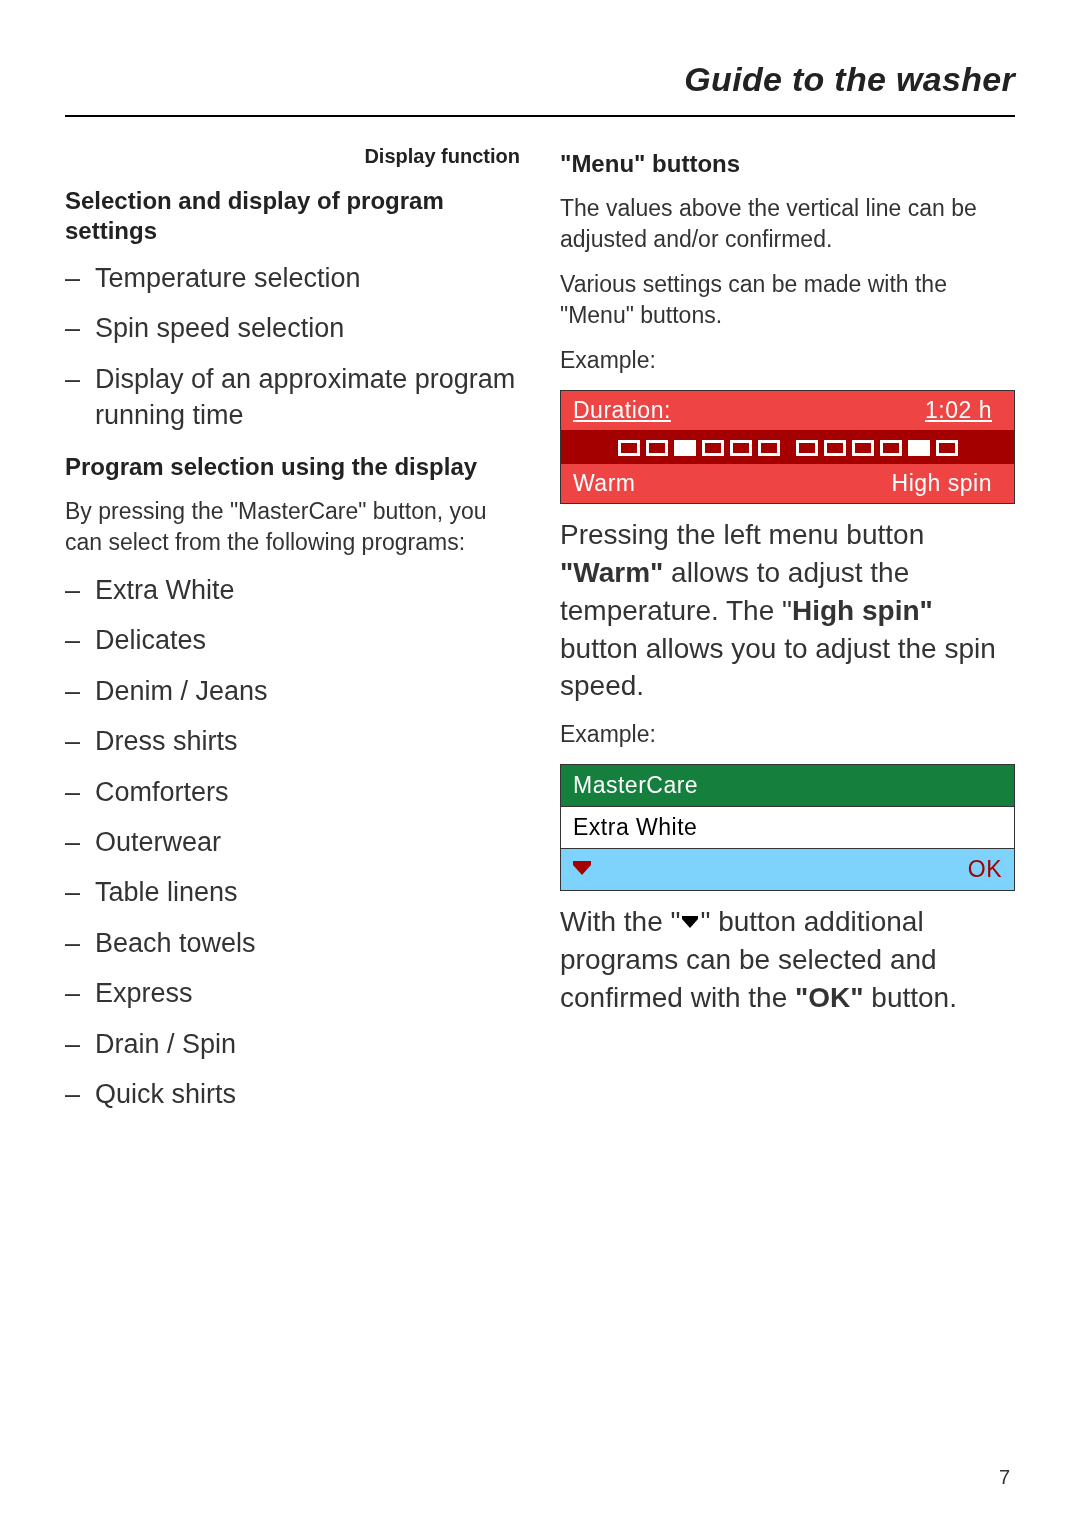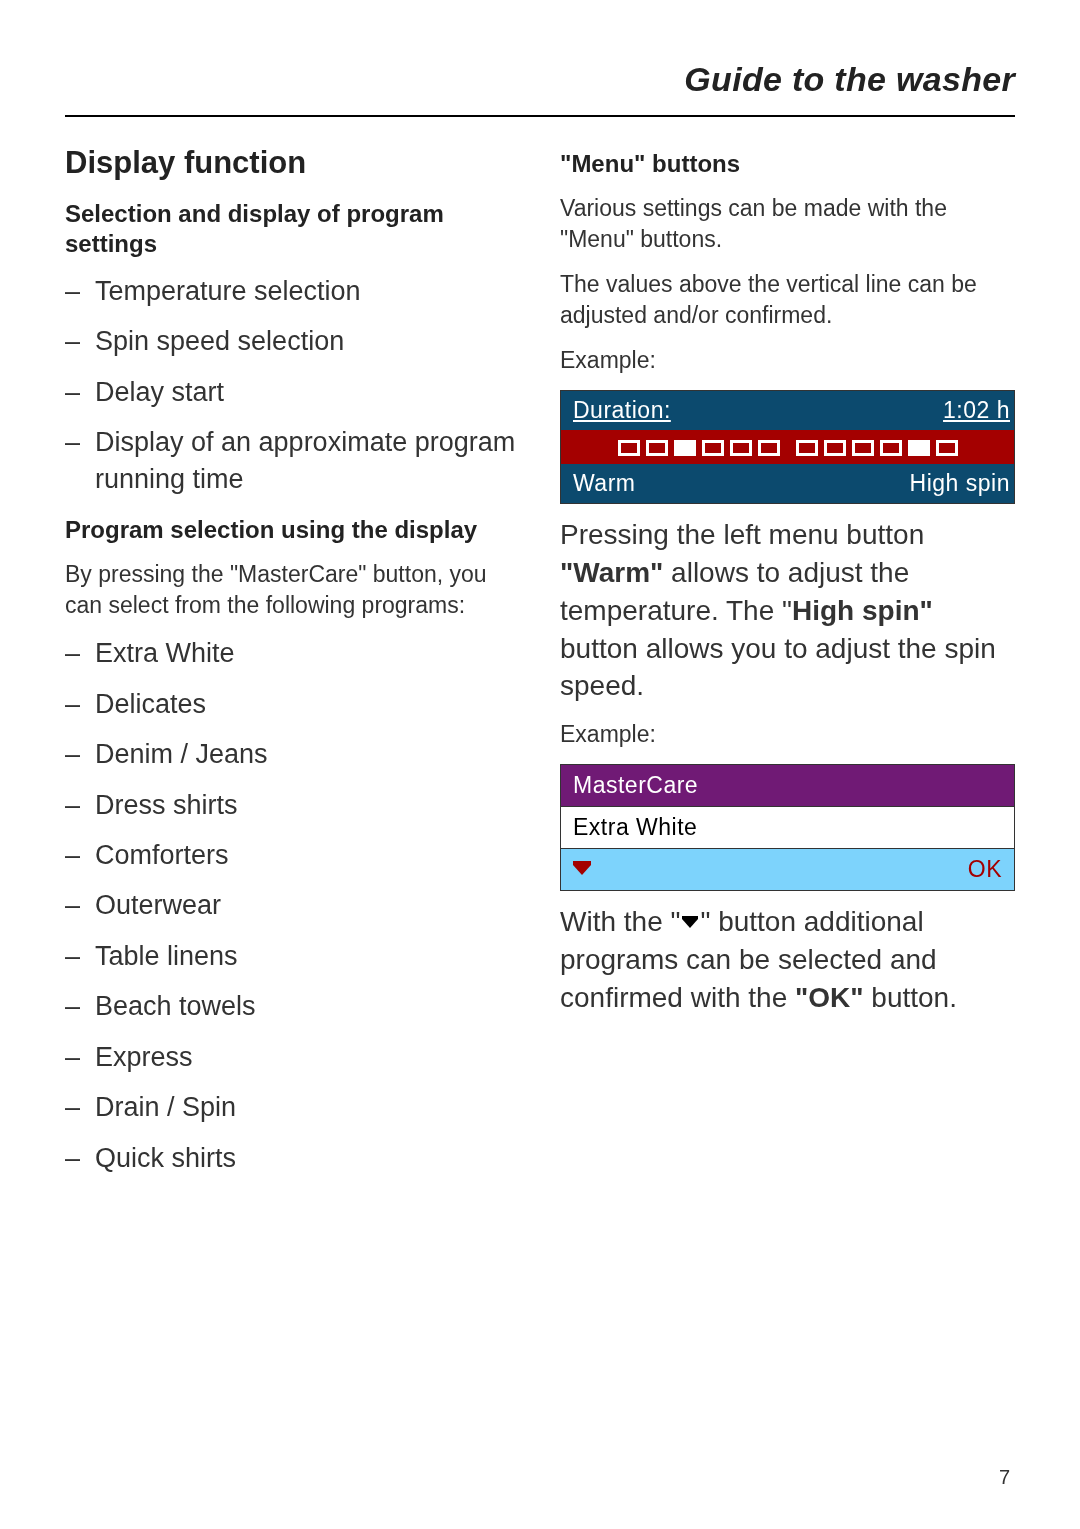--- a/index.html
+++ b/index.html
@@ -18,23 +18,24 @@
     font-weight: bold;
     letter-spacing: 0.3px;
     padding-bottom: 16px;
     border-bottom: 2px solid #000;
     margin-bottom: 28px;
     font-style: italic;
   }
   .cols { display: flex; gap: 40px; }
   .col { flex: 1; }
   h2.section {
-    font-size: 31px;
+    font-size: 20px;
     font-weight: bold;
     margin-bottom: 14px;
+    text-align: right;
   }
   h3.subhead {
     font-size: 24px;
     font-weight: bold;
     margin-top: 18px;
     margin-bottom: 14px;
     line-height: 1.25;
   }
   p.body {
     font-size: 23px;
@@ -61,26 +62,26 @@
     top: 0;
   }
   
   .display1 {
     width: 100%;
     border: 1px solid #333;
     margin-bottom: 12px;
   }
   .display1 .row1,
   .display1 .row3 {
-    background: #0c4a6e;
+    background: #ef4444;
     color: #fff;
     display: flex;
     justify-content: space-between;
     align-items: center;
-    padding: 6px 4px 6px 12px;
+    padding: 6px 22px 6px 12px;
     font-size: 23px;
     font-family: Arial, sans-serif;
     letter-spacing: 0.5px;
   }
   .display1 .row1 .left { text-decoration: underline; }
   .display1 .row1 .right { text-decoration: underline; }
   .display1 .row2 {
     background: #a40000;
     padding: 10px 12px 8px 12px;
     display: flex;
@@ -101,21 +102,21 @@
   }
   .display2 .r {
     border: 1px solid #333;
     padding: 7px 12px;
     font-size: 23px;
     letter-spacing: 0.5px;
     display: flex;
     justify-content: space-between;
     align-items: center;
   }
-  .display2 .r.top { background: #701a75; color: #fff; }
+  .display2 .r.top { background: #15803d; color: #fff; }
   .display2 .r.mid { background: #fff; color: #000; border-top: none; }
   .display2 .r.bot { background: #7dd3fc; color: #a40000; border-top: none; }
   .tri-down {
     display: inline-block;
     width: 0; height: 0;
     border-left: 9px solid transparent;
     border-right: 9px solid transparent;
     border-top: 10px solid #a40000;
     position: relative;
   }
@@ -160,21 +161,20 @@
 
 <div class="cols">
 
   <div class="col">
     <h2 class="section">Display function</h2>
 
     <h3 class="subhead">Selection and display of program settings</h3>
     <ul class="dash">
       <li>Temperature selection</li>
       <li>Spin speed selection</li>
-      <li>Delay start</li>
       <li>Display of an approximate program running time</li>
     </ul>
 
     <h3 class="subhead">Program selection using the display</h3>
     <p class="body">By pressing the "MasterCare" button, you can select from the following programs:</p>
     <ul class="dash">
       <li>Extra White</li>
       <li>Delicates</li>
       <li>Denim / Jeans</li>
       <li>Dress shirts</li>
@@ -183,22 +183,22 @@
       <li>Table linens</li>
       <li>Beach towels</li>
       <li>Express</li>
       <li>Drain / Spin</li>
       <li>Quick shirts</li>
     </ul>
   </div>
 
   <div class="col">
     <h3 class="subhead" style="margin-top:4px">"Menu" buttons</h3>
+    <p class="body">The values above the vertical line can be adjusted and/or confirmed.</p>
     <p class="body">Various settings can be made with the "Menu" buttons.</p>
-    <p class="body">The values above the vertical line can be adjusted and/or confirmed.</p>
     <p class="body">Example:</p>
 
     <div class="display1">
       <div class="row1">
         <span class="left">Duration:</span>
         <span class="right">1:02 h</span>
       </div>
       <div class="row2">
         <div class="seggrp">
           <span class="seg"></span>

